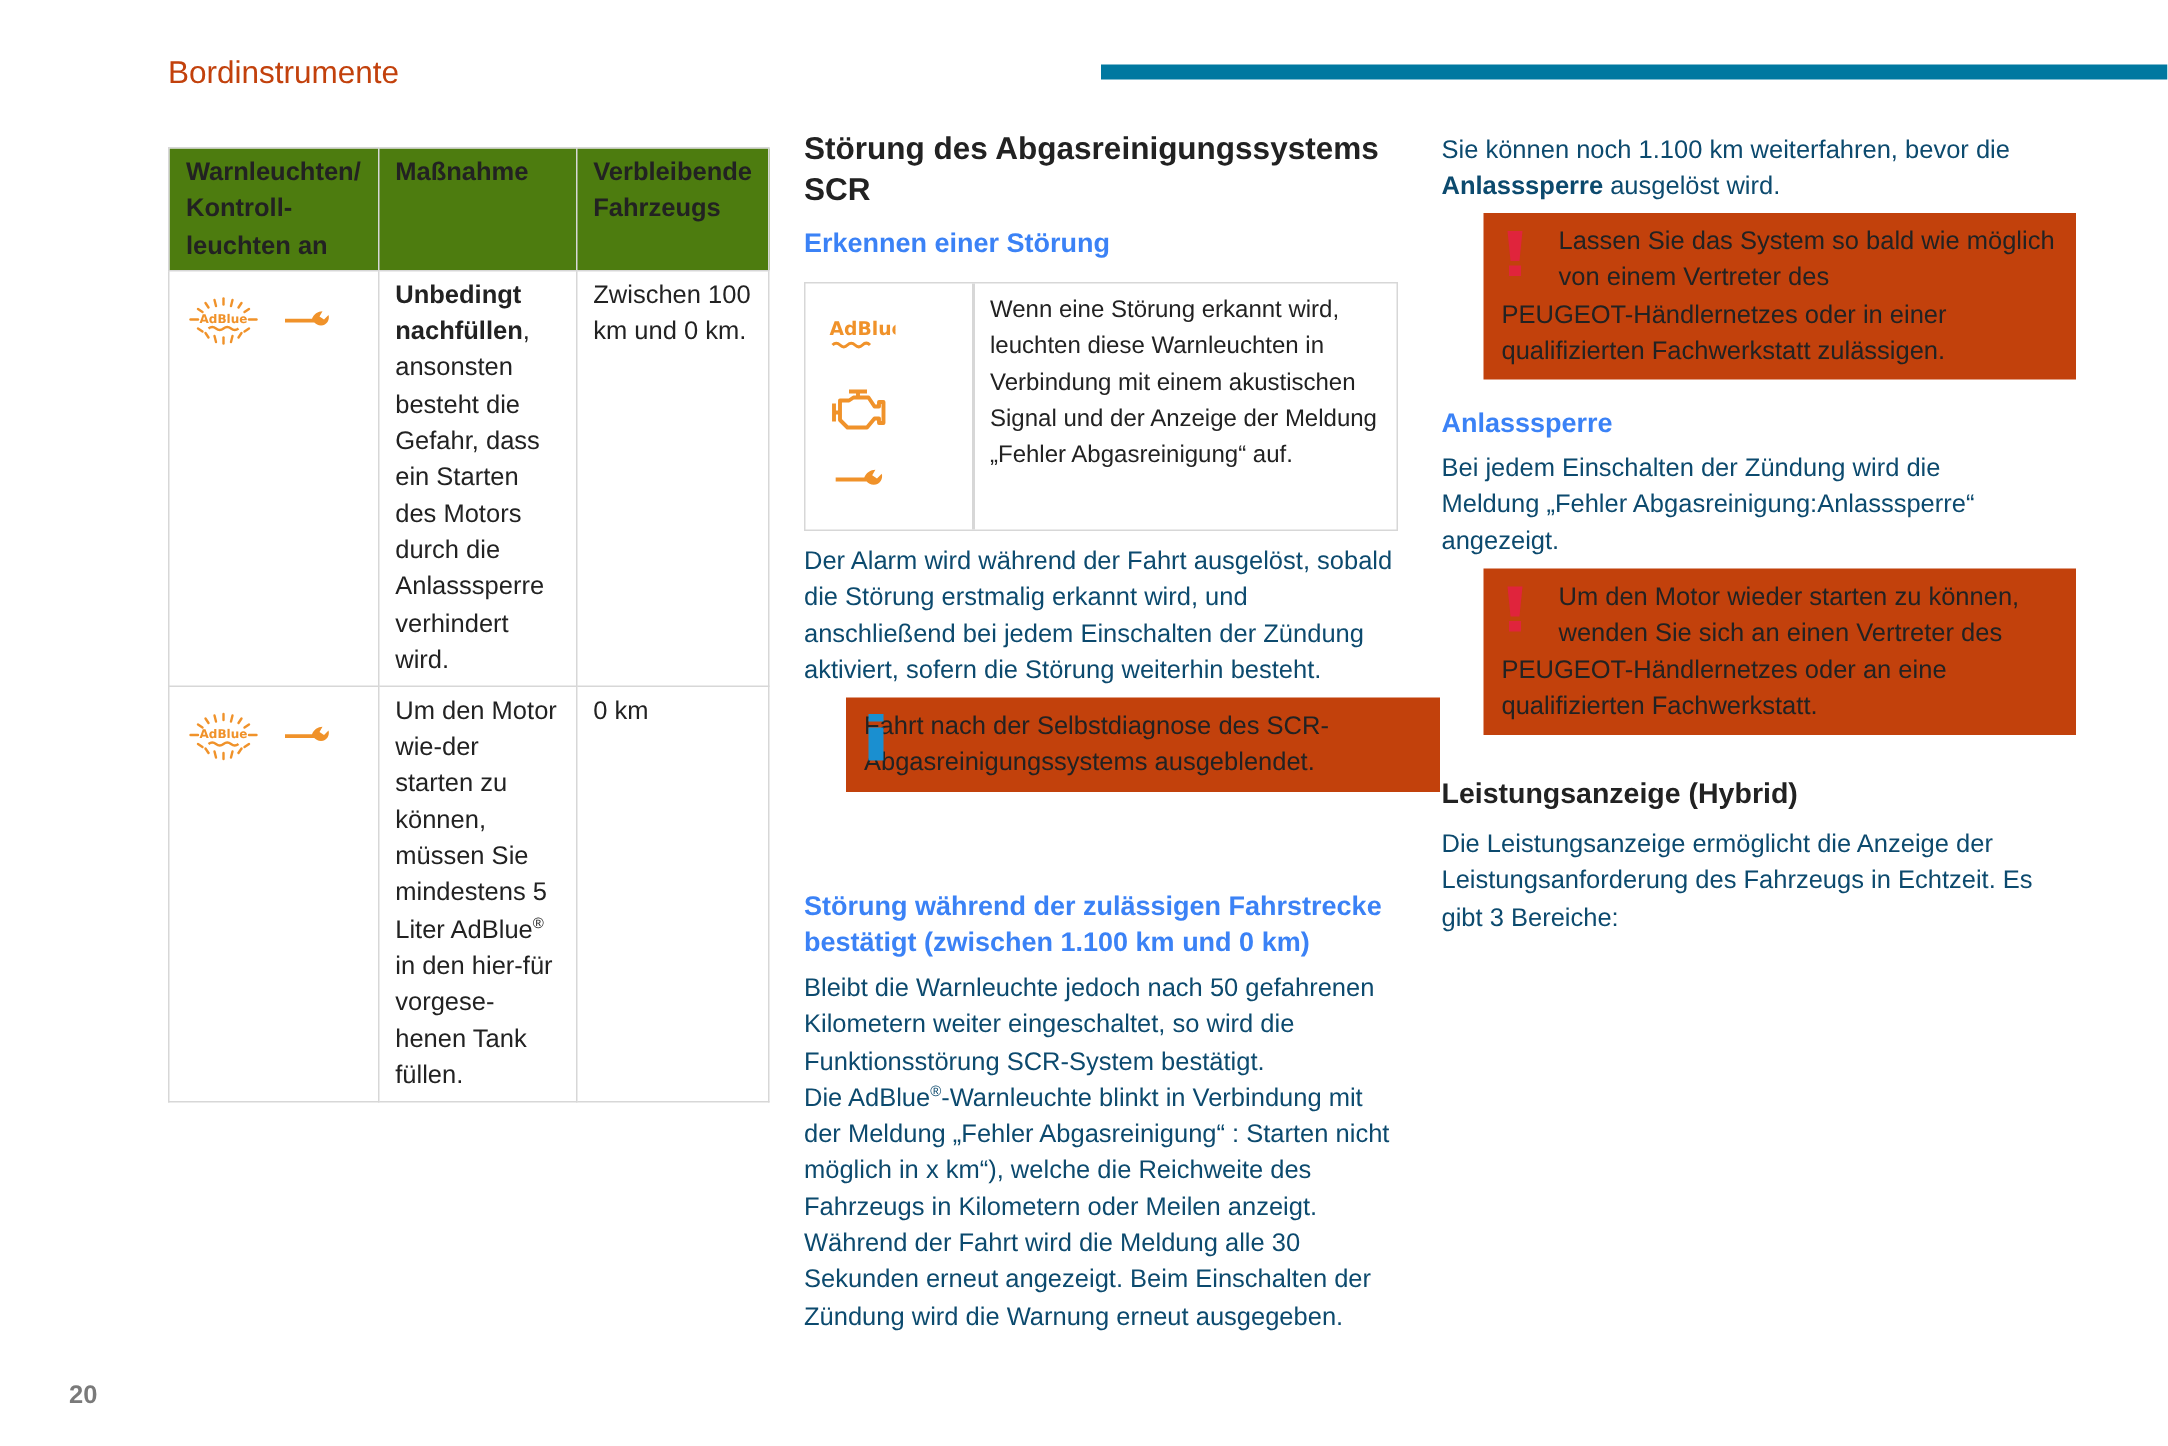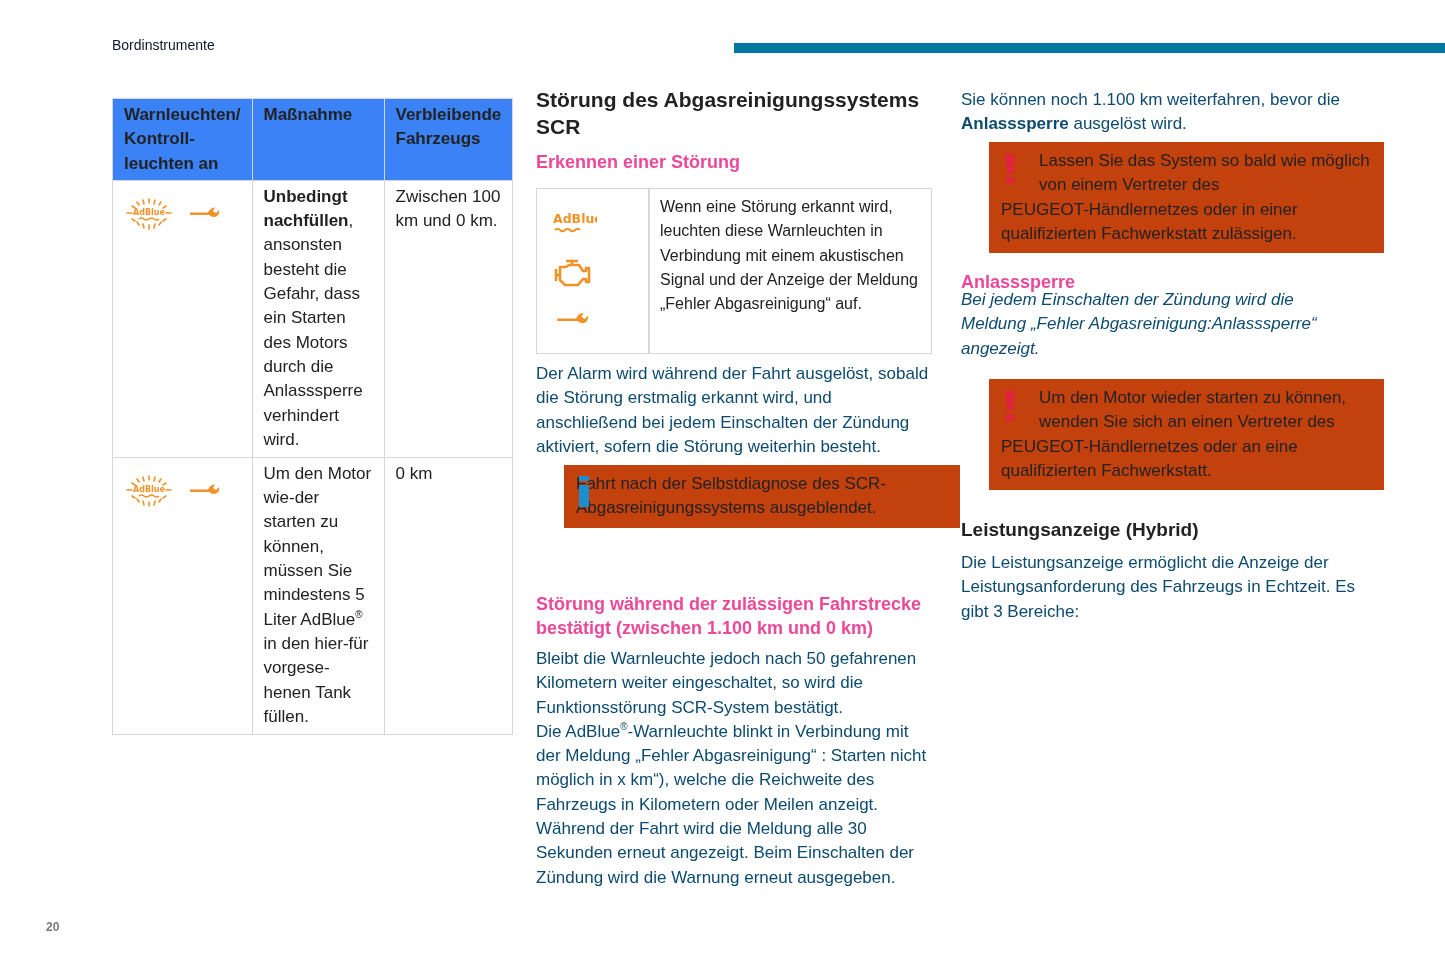--- a/index.html
+++ b/index.html
@@ -2,36 +2,36 @@
 <html><head>
 <meta charset="utf-8">
 <style>
   html, body { margin:0; padding:0; }
   body {
     width:1445px; height:964px; position:relative; overflow:hidden;
     background:#ffffff; color:#222;
     font-family:"Liberation Sans", sans-serif;
   }
   .abs { position:absolute; }
-  .running-head { left:112px; top:37px; font-size:14px; color:#0f172a; }
+  .running-head { left:112px; top:37px; font-size:21px; color:#c2410c; }
   .top-bar { left:734px; top:43px; width:711px; height:10px; background:#0078a0; }
-  .page-num { left:46px; top:920px; font-size:12px; font-weight:bold; color:#7a7a7a; }
+  .page-num { left:46px; top:920px; font-size:17px; font-weight:bold; color:#7a7a7a; }
 
   
   .tbl { left:112px; top:98px; border-collapse:collapse; font-size:17px; line-height:24.3px; }
   .tbl td, .tbl th { border:1.5px solid #d7d7d7; vertical-align:top; text-align:left; padding:4px 11px; }
-  .tbl th { font-weight:bold; color:#222; background:#3b82f6; }
+  .tbl th { font-weight:bold; color:#222; background:#4d7c0f; }
   .c1 { width:114px; } .c2 { width:109px; } .c3 { width:103px; }
   .icon-cell { padding-top:14px !important; }
   .icons-row { display:flex; align-items:center; gap:14px; margin-top:2px; }
 
   
   .col { font-size:17px; line-height:24.3px; color:#0c4a6e; }
   .h2 { font-size:21px; font-weight:bold; line-height:27px; color:#222; }
-  .h3 { font-size:18px; font-weight:bold; line-height:24px; color:#ec4899; }
+  .h3 { font-size:18px; font-weight:bold; line-height:24px; color:#3b82f6; }
   .hbig { font-size:19px; font-weight:bold; line-height:34px; color:#222; }
   .note { background:#c2410c; padding:7px 12px 7px 12px; position:absolute; font-size:17px; line-height:24.3px;margin-left:28px; }
   .note .lead { padding-left:38px; display:block; }
   .note-icon { position:absolute; left:14px; top:11px; }
 
   .box { left:536px; top:188px; width:396px; height:166px; border:1.5px solid #d7d7d7; box-sizing:border-box; }
   .box .divider { position:absolute; left:111px; top:0; bottom:0; width:1.5px; background:#d7d7d7; }
   .box .txt { position:absolute; left:123px; top:6px; width:268px; font-size:16px; line-height:24.3px; }
   sup { font-size:10px; line-height:0; }
 </style>
@@ -157,21 +157,21 @@
 <div class="note" style="left:961px; top:142px; width:371px;">
   <svg class="note-icon" width="14" height="32" viewBox="0 0 14 32">
     <path d="M2 1 h10 l-2 20 h-6z" fill="#e0243c"></path>
     <rect x="3" y="24" width="8" height="7" fill="#e0243c"></rect>
   </svg>
   <span class="lead">Lassen Sie das System so bald wie möglich von einem Vertreter des</span>
   <span>PEUGEOT-Händlernetzes oder in einer qualifizierten Fachwerkstatt zulässigen.</span>
 </div>
 
 <div class="abs h3" style="left:961px; top:270px;">Anlasssperre</div>
-<div class="abs col" style="left:961px; top:288px; width:400px;font-style:italic;">Bei jedem Einschalten der Zündung wird die Meldung „Fehler Abgasreinigung:Anlasssperre“ angezeigt.</div>
+<div class="abs col" style="left:961px; top:300px; width:400px;">Bei jedem Einschalten der Zündung wird die Meldung „Fehler Abgasreinigung:Anlasssperre“ angezeigt.</div>
 
 <div class="note" style="left:961px; top:379px; width:371px;">
   <svg class="note-icon" width="14" height="32" viewBox="0 0 14 32">
     <path d="M2 1 h10 l-2 20 h-6z" fill="#e0243c"></path>
     <rect x="3" y="24" width="8" height="7" fill="#e0243c"></rect>
   </svg>
   <span class="lead">Um den Motor wieder starten zu können, wenden Sie sich an einen Vertreter des</span>
   <span>PEUGEOT-Händlernetzes oder an eine qualifizierten Fachwerkstatt.</span>
 </div>
 

